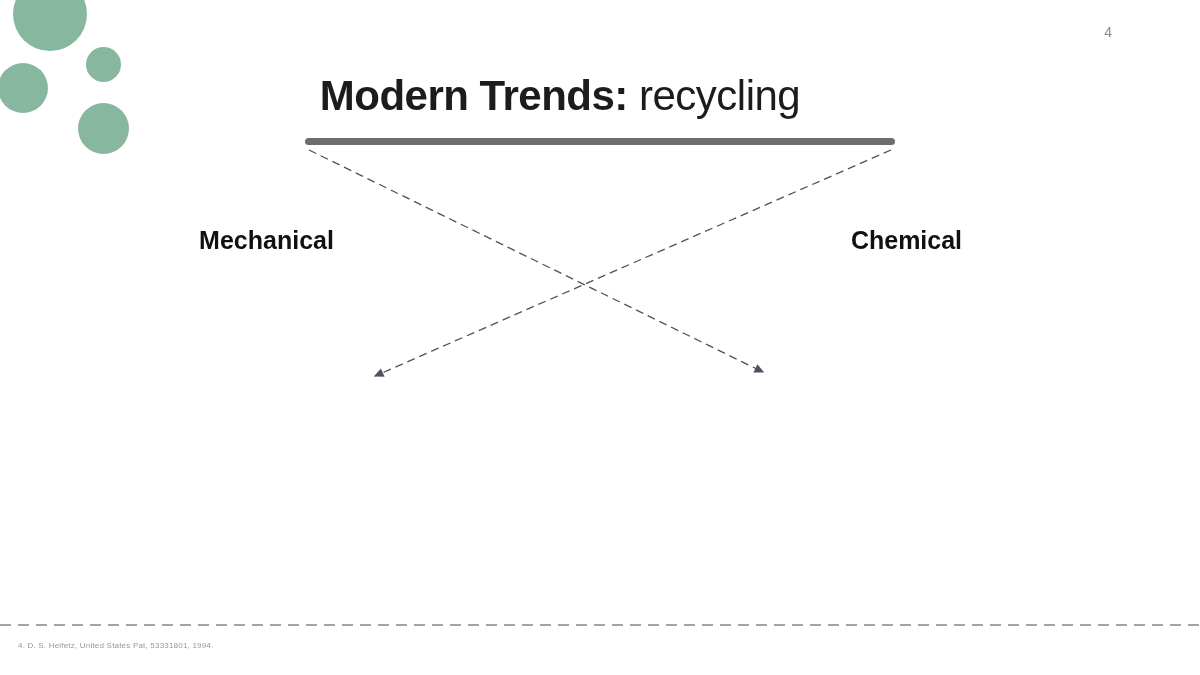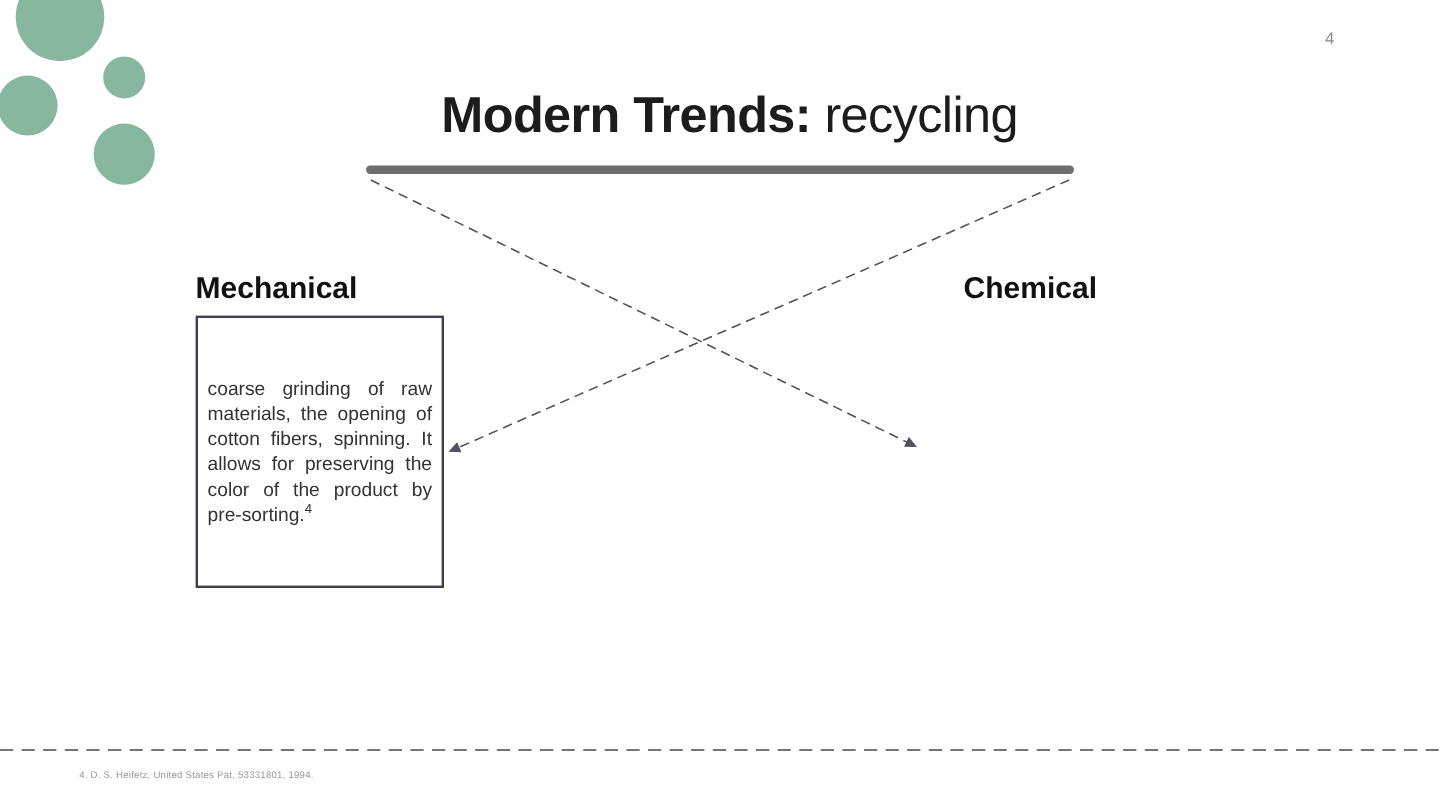--- a/index.html
+++ b/index.html
@@ -23,42 +23,41 @@
     font-size:14px;color:#8a8a8a;
   }
 
   
   .title{
     position:absolute;left:0;top:72px;width:1120px;
     text-align:center;
     font-size:42px;color:#1c1c1c;
     letter-spacing:-0.5px;
     white-space:nowrap;
-    padding-left:48px;
   }
   .title .t-bold{font-weight:700;}
   .title .t-reg{font-weight:400;}
 
   
   .title-bar{
     position:absolute;left:305px;top:138px;
     width:590px;height:7px;
     background:#6e6e6e;border-radius:4px;
   }
 
   
   .overlay{position:absolute;left:0;top:0;width:1200px;height:675px;pointer-events:none;}
 
   
   .group{position:absolute;width:207px;}
   .group-left{left:163px;top:226px;}
   .group-right{left:767px;top:226px;padding-left:36px;}
   .group h2{
     margin:0 0 8px 0;
-    text-align:left;
+    text-align:center;
     font-size:25px;font-weight:700;color:#111;
   }
   .method-box{
     box-sizing:border-box;
     width:207px;height:227px;
     border:2px solid #404054;
     background:#fff;
     display:flex;align-items:center;
     padding:6px 8px;
   }
@@ -68,21 +67,21 @@
     text-align:justify;
   }
   .method-box sup{font-size:11px;line-height:0;}
 
   
   .footer-refs{
     position:absolute;left:18px;top:640px;right:10px;
     font-size:8px;line-height:12px;color:#979797;
     letter-spacing:0.2px;
   }
-  .footer-refs div{white-space:nowrap;overflow:hidden;margin-left:48px;}
+  .footer-refs div{white-space:nowrap;overflow:hidden;}
 </style>
 </head>
 <body>
 
 <div class="slide">
 
   <div class="circle c1"></div>
   <div class="circle c2"></div>
   <div class="circle c3"></div>
   <div class="circle c4"></div>
@@ -101,23 +100,20 @@
         <path d="M0.5,0.5 L8,4 L0.5,7.5 Z" fill="#50505f"></path>
       </marker>
     </defs>
     <line x1="309" y1="150" x2="763" y2="372" stroke="#50505f" stroke-width="1.3" stroke-dasharray="8 5" marker-end="url(#arrowhead)"></line>
     <line x1="891" y1="150" x2="375" y2="376" stroke="#50505f" stroke-width="1.3" stroke-dasharray="8 5" marker-end="url(#arrowhead)"></line>
     <line x1="0" y1="625" x2="1200" y2="625" stroke="#4a4a4a" stroke-width="1.2" stroke-dasharray="11 7"></line>
   </svg>
 
   <div class="group group-left">
     <h2>Mechanical</h2>
-    <div class="method-box">
-      <p><span>coarse grinding of raw materials, the opening of cotton fibers, spinning. It allows for preserving the color of the product by pre-sorting.</span><sup>4</sup><span></span></p>
-    </div>
   </div>
 
   <div class="group group-right">
     <h2>Chemical</h2>
   </div>
 
   <div class="footer-refs">
     <div>4. D. S. Heifetz, United States Pat, 53331801, 1994.</div>
   </div>
 

